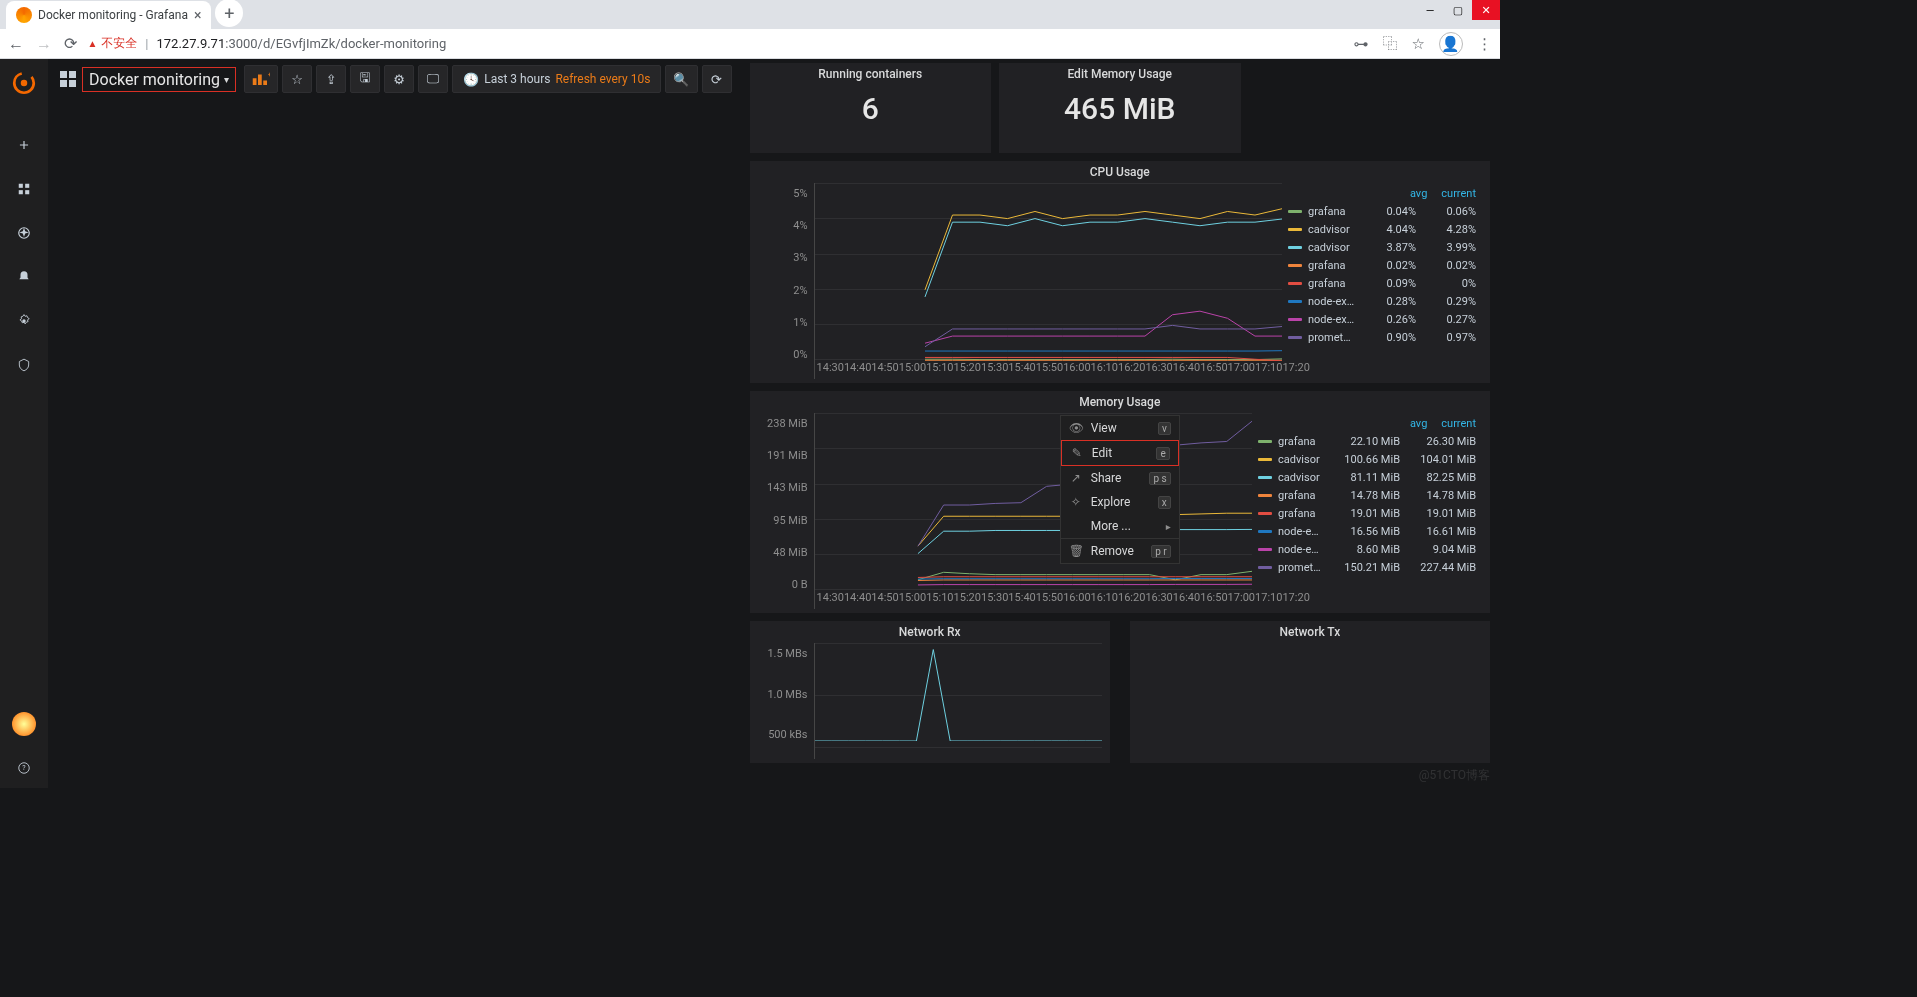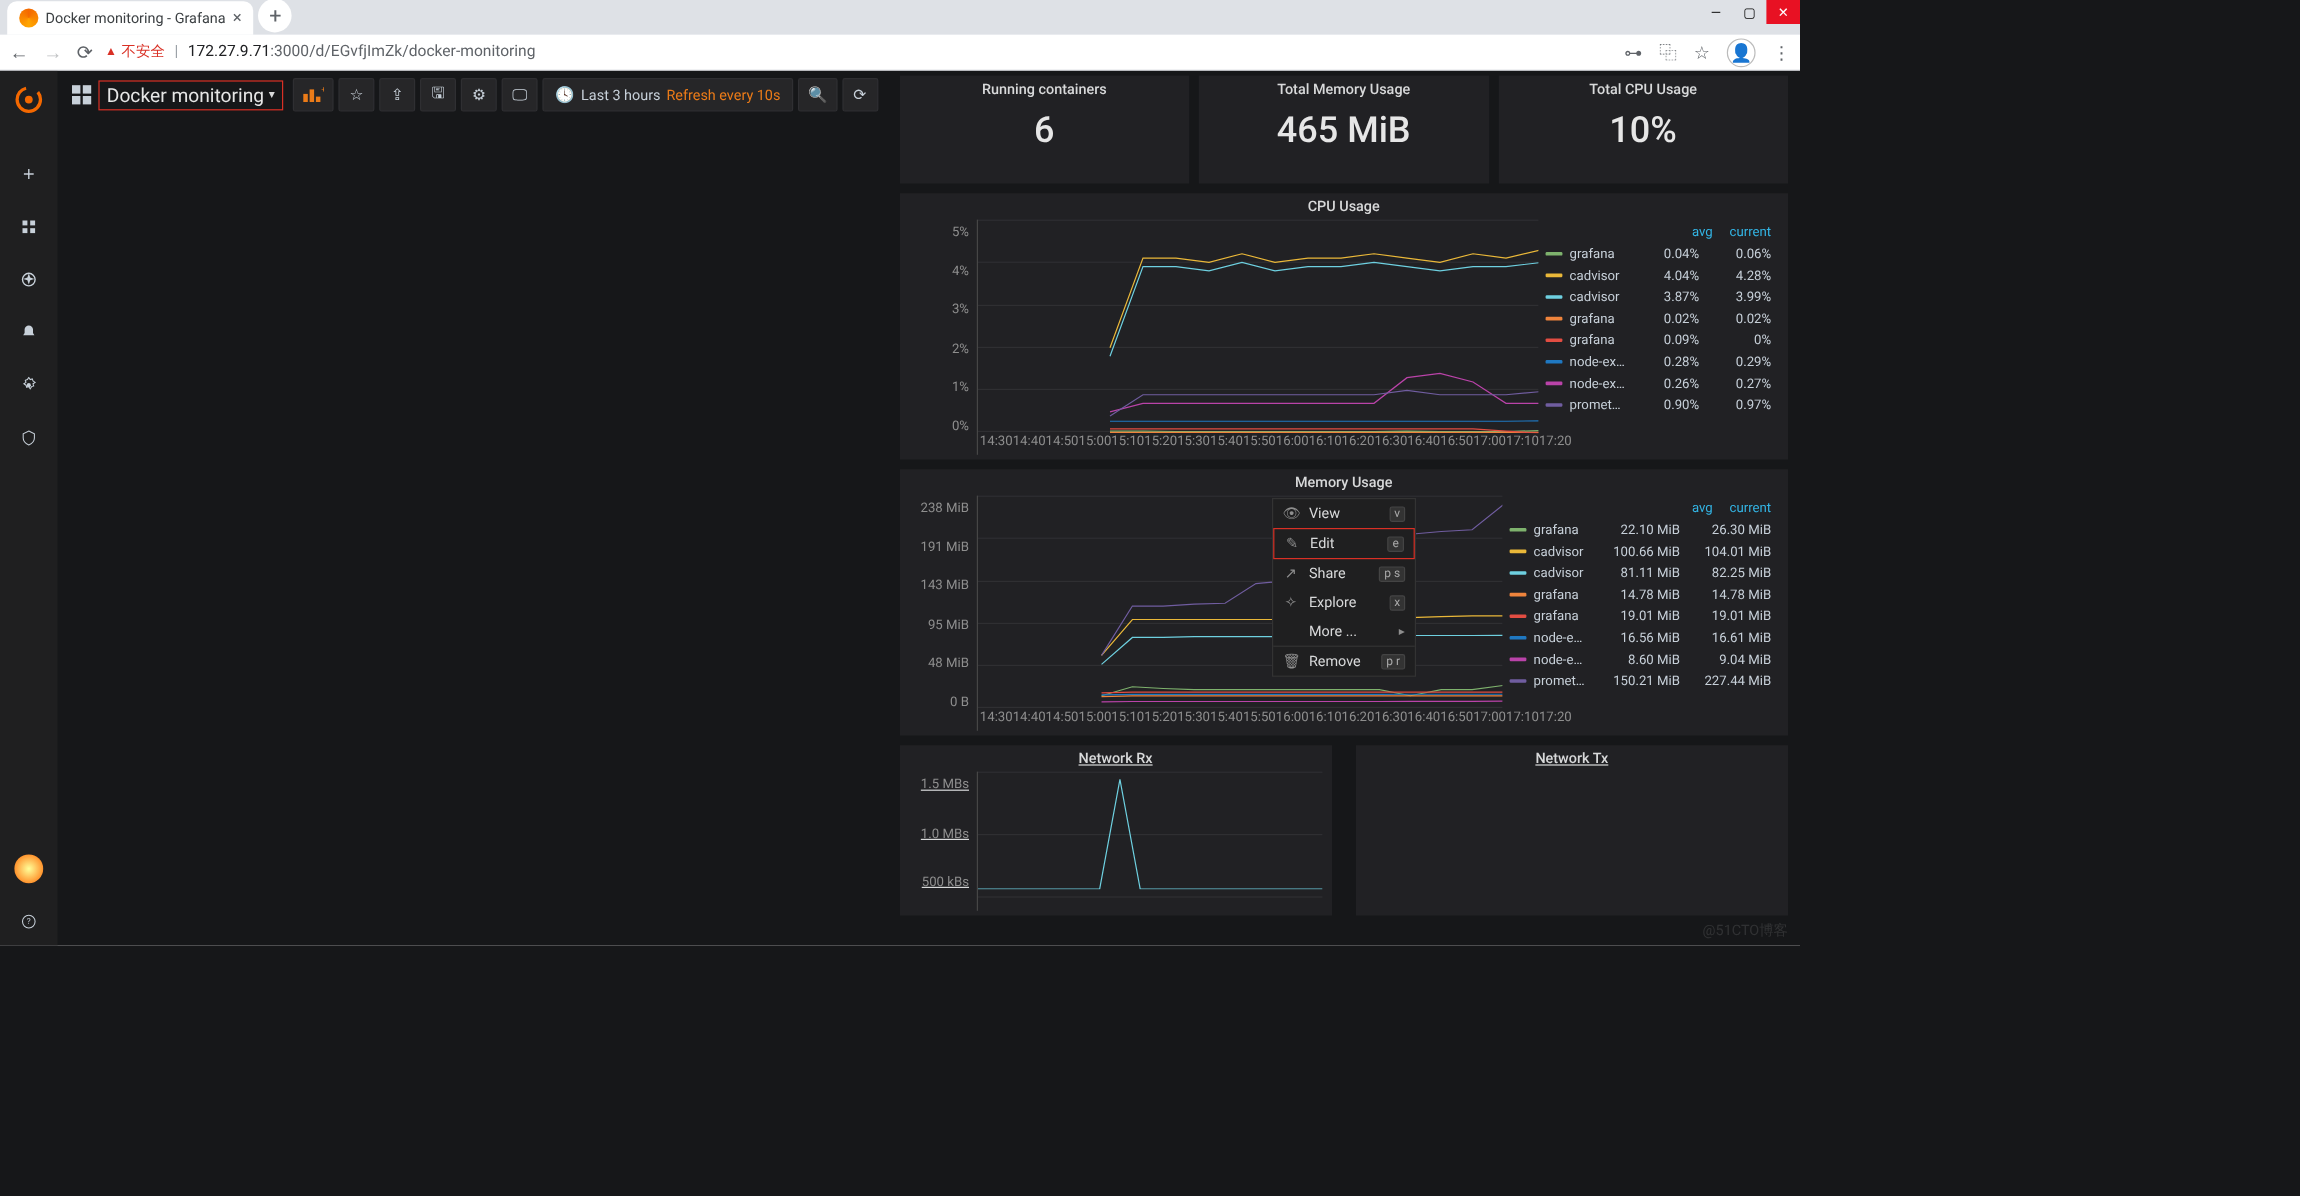--- a/index.html
+++ b/index.html
@@ -66,21 +66,21 @@
 .xaxis { height:18px; position:absolute; bottom:0; left:0; right:0; display:flex; justify-content:space-between; font-size:11px; color:#8e8e8e; padding:0 2px; }
 .plot svg { position:absolute; top:0; left:0; right:0; bottom:18px; width:100%; height:calc(100% - 18px); }
 .legend { width:200px; font-size:11px; padding:4px 6px; overflow:hidden; }
 .legend.wide { width:230px; }
 .legend-head { display:flex; color:#33b5e5; justify-content:flex-end; gap:14px; margin-bottom:2px; }
 .legend-row { display:flex; align-items:center; gap:6px; height:18px; }
 .legend-swatch { width:14px; height:3px; border-radius:1px; }
 .legend-name { flex:1; color:#c7d0d9; white-space:nowrap; overflow:hidden; text-overflow:ellipsis; }
 .legend-val { width:54px; text-align:right; color:#c7d0d9; }
 
-.row2 { display:grid; grid-template-columns:1fr 1fr; gap:20px;text-decoration:underline; }
+.row2 { display:grid; grid-template-columns:1fr 1fr; gap:20px; }
 .chart-wrap.short { height:120px; }
 
 
 .panel-menu { position:absolute; top:24px; left:50%; transform:translateX(-50%); width:120px; background:#1f1f20; border:1px solid #333; z-index:10; font-size:12px; }
 .menu-item { display:flex; align-items:center; gap:8px; padding:5px 8px; color:#d8d9da; cursor:pointer; position:relative; }
 .menu-item.highlight { border:1px solid #d93025; }
 .menu-item .mi-ico { width:14px; text-align:center; color:#8e8e8e; }
 .menu-item .mi-kbd { margin-left:auto; font-size:10px; background:#333; border:1px solid #444; border-radius:2px; padding:0 3px; color:#aaa; }
 .menu-sep { height:1px; background:#333; }
 .menu-item .mi-chev { margin-left:auto; font-size:10px; color:#8e8e8e; }
@@ -224,26 +224,22 @@
       </div>
 
       <div class="dash-body">
 
         <div class="row3">
           <div class="stat-panel">
             <span class="panel-title">Running containers</span>
             <span class="stat-value">6</span>
           </div>
           <div class="stat-panel">
-            <span class="panel-title">Total Memory Usage</span>
+            <span class="panel-title">Edit Memory Usage</span>
             <span class="stat-value">465 MiB</span>
-          </div>
-          <div class="stat-panel">
-            <span class="panel-title">Total CPU Usage</span>
-            <span class="stat-value">10%</span>
           </div>
         </div>
 
         <div class="panel" id="panel-cpu">
           <span class="panel-title">CPU Usage</span>
           <div class="chart-wrap tall">
             <div class="yaxis" id="yaxis-cpu">
                 <div>5%</div>
                 <div>4%</div>
                 <div>3%</div>

